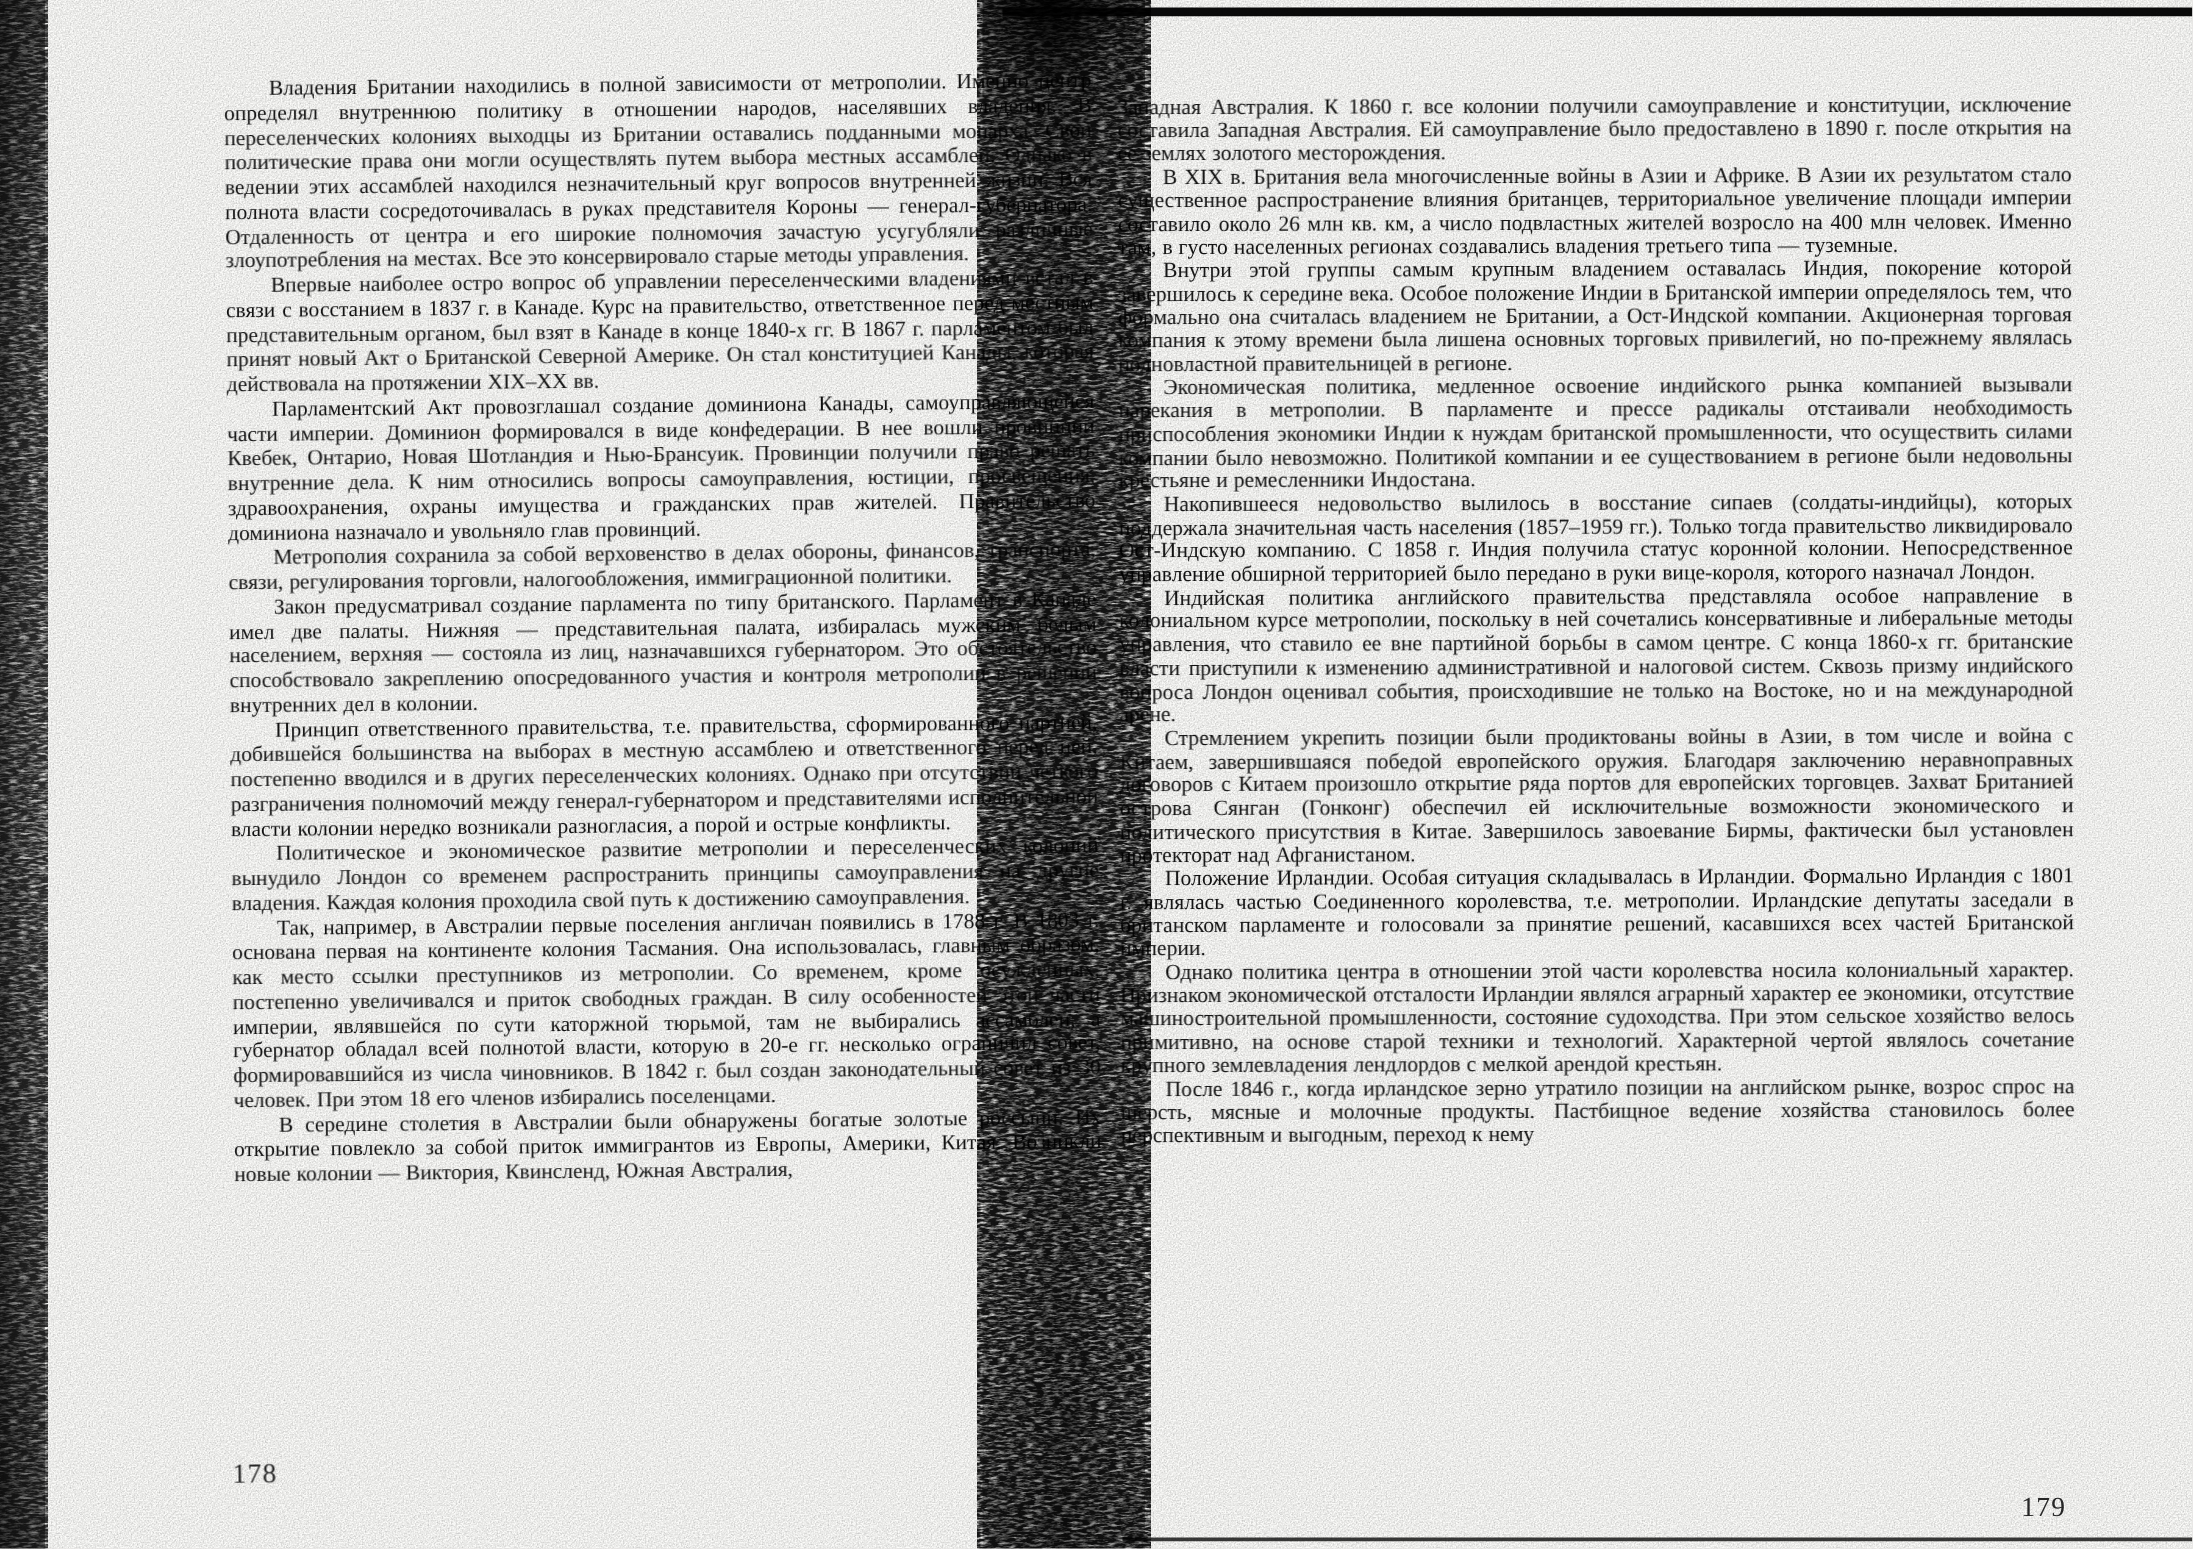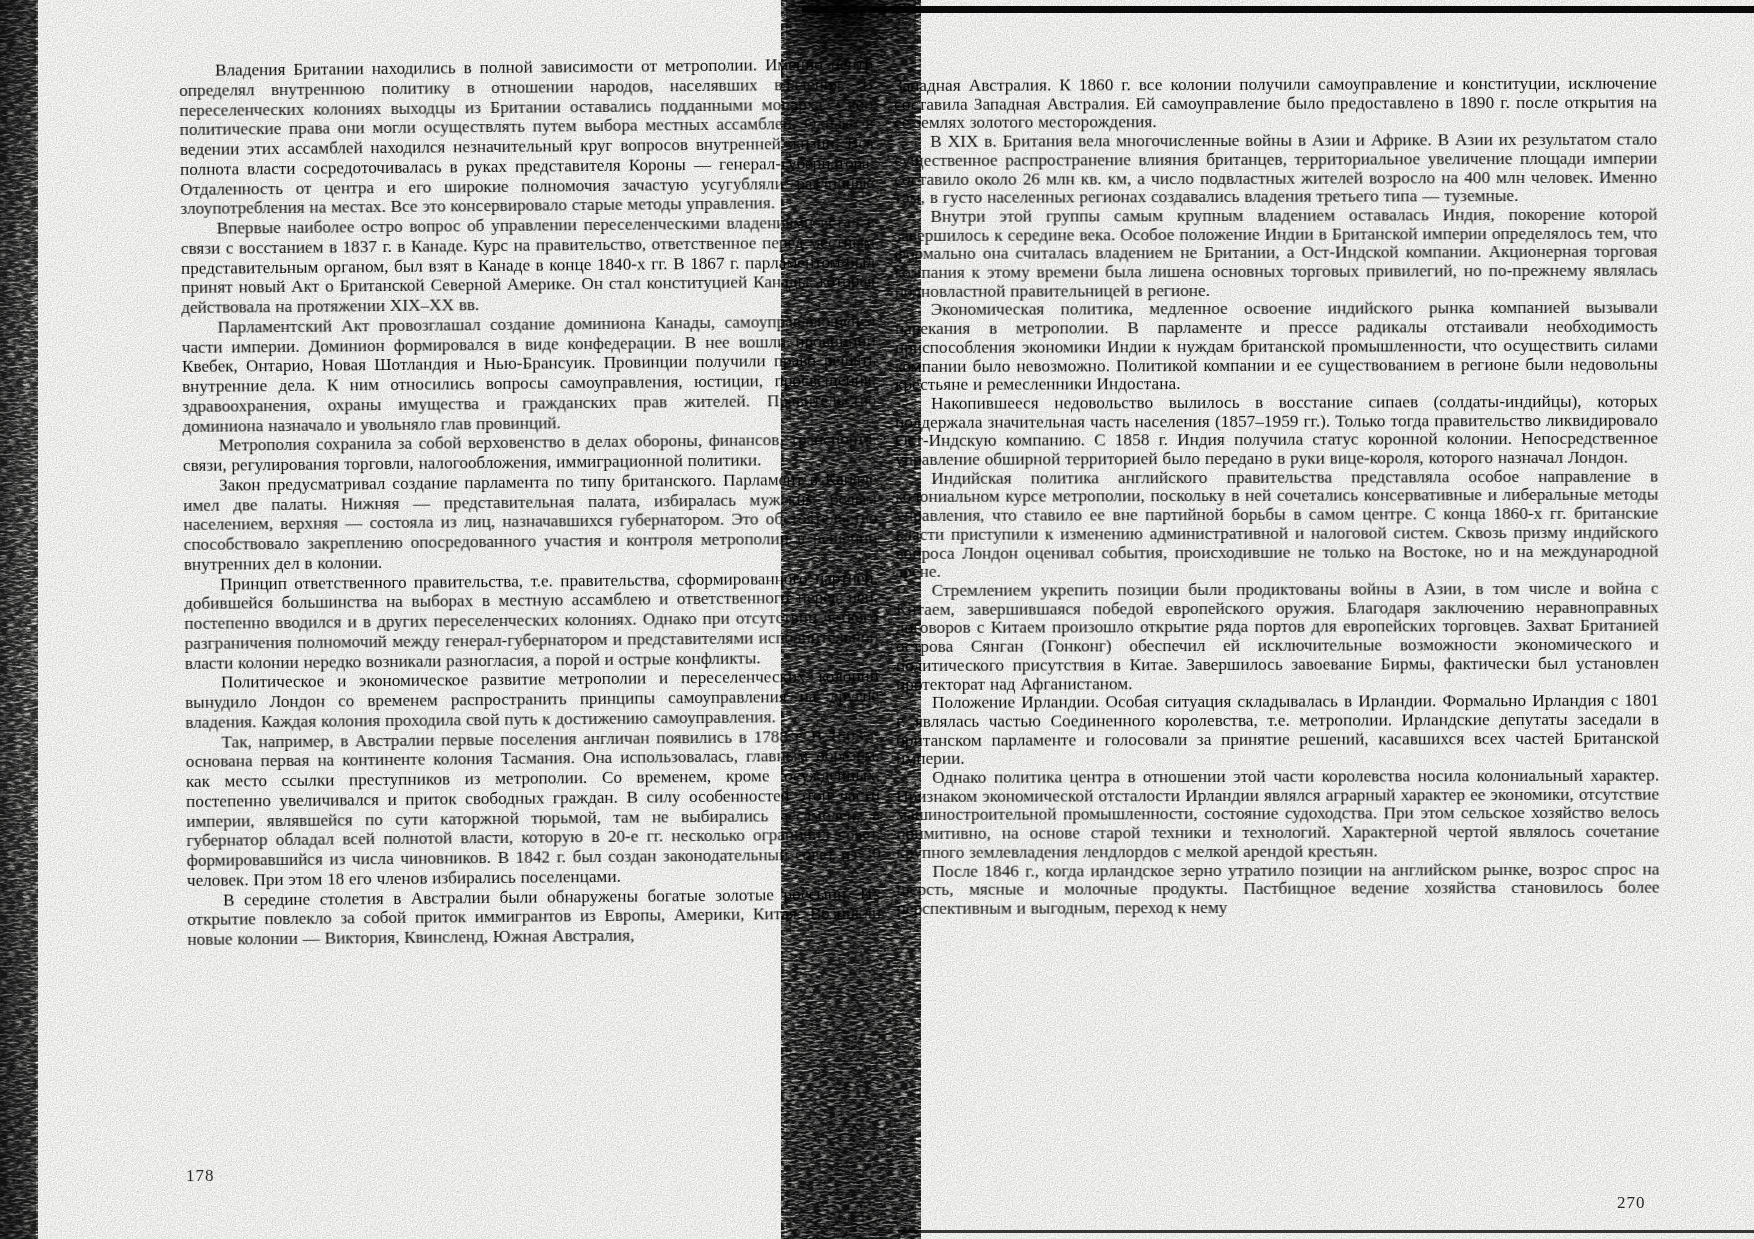--- a/index.html
+++ b/index.html
@@ -11,21 +11,21 @@
   }
   
   .page-text{position:absolute;text-align:justify;filter:blur(0.25px) contrast(1.05);}
   .left-text{left:179px;top:61px;width:694px;font-size:17.2px;line-height:19.75px;
     transform:rotate(-0.55deg);transform-origin:left top;}
   .right-text{left:894px;top:77px;width:763px;font-size:17.3px;line-height:18.7px;
     transform:rotate(-0.18deg);transform-origin:left top;}
   .page-text p{margin:0;text-indent:36px;word-spacing:0.5px;}
   .page-text p.cont{text-indent:0;}
   .lead{font-weight:normal;}
-  .pageno{position:absolute;font-size:17px;letter-spacing:1px;color:#2a2a2a;filter:blur(0.25px);}
+  .pageno{position:absolute;font-size:22px;letter-spacing:1px;color:#2a2a2a;filter:blur(0.25px);}
   .pn-left{left:186px;top:1166px;transform:rotate(-0.6deg);}
   .pn-right{left:1617px;top:1193px;}
   
   .left-shade{position:absolute;left:0;top:0;width:36px;height:1239px;
     background:
       linear-gradient(to bottom, rgba(0,0,0,0.45) 0%, rgba(0,0,0,0.12) 22%, rgba(0,0,0,0.05) 55%, rgba(0,0,0,0.30) 88%, rgba(0,0,0,0.45) 100%),
       linear-gradient(to right, rgba(45,45,45,0.55) 0%, rgba(90,90,90,0.28) 50%, rgba(150,150,150,0) 100%);}
   .gutter-shade{position:absolute;left:786px;top:0;width:130px;height:1239px;
     background:
       linear-gradient(to bottom, rgba(0,0,0,0.55) 0%, rgba(0,0,0,0.18) 12%, rgba(0,0,0,0.08) 45%, rgba(0,0,0,0.14) 80%, rgba(0,0,0,0.30) 100%),
@@ -65,21 +65,21 @@
     <p>В XIX в. Британия вела многочисленные войны в Азии и Африке. В Азии их результатом стало существенное распространение влияния британцев, территориальное увеличение площади империи составило около 26 млн кв. км, а число подвластных жителей возросло на 400 млн человек. Именно там, в густо населенных регионах создавались владения третьего типа — туземные.</p>
     <p>Внутри этой группы самым крупным владением оставалась Индия, покорение которой завершилось к середине века. Особое положение Индии в Британской империи определялось тем, что формально она считалась владением не Британии, а Ост-Индской компании. Акционерная торговая компания к этому времени была лишена основных торговых привилегий, но по-прежнему являлась полновластной правительницей в регионе.</p>
     <p>Экономическая политика, медленное освоение индийского рынка компанией вызывали нарекания в метрополии. В парламенте и прессе радикалы отстаивали необходимость приспособления экономики Индии к нуждам британской промышленности, что осуществить силами компании было невозможно. Политикой компании и ее существованием в регионе были недовольны крестьяне и ремесленники Индостана.</p>
     <p>Накопившееся недовольство вылилось в восстание сипаев (солдаты-индийцы), которых поддержала значительная часть населения (1857–1959 гг.). Только тогда правительство ликвидировало Ост-Индскую компанию. С 1858 г. Индия получила статус коронной колонии. Непосредственное управление обширной территорией было передано в руки вице-короля, которого назначал Лондон.</p>
     <p>Индийская политика английского правительства представляла особое направление в колониальном курсе метрополии, поскольку в ней сочетались консервативные и либеральные методы управления, что ставило ее вне партийной борьбы в самом центре. С конца 1860-х гг. британские власти приступили к изменению административной и налоговой систем. Сквозь призму индийского вопроса Лондон оценивал события, происходившие не только на Востоке, но и на международной арене.</p>
     <p>Стремлением укрепить позиции были продиктованы войны в Азии, в том числе и война с Китаем, завершившаяся победой европейского оружия. Благодаря заключению неравноправных договоров с Китаем произошло открытие ряда портов для европейских торговцев. Захват Британией острова Сянган (Гонконг) обеспечил ей исключительные возможности экономического и политического присутствия в Китае. Завершилось завоевание Бирмы, фактически был установлен протекторат над Афганистаном.</p>
     <p><b class="lead">Положение Ирландии.</b> <span>Особая ситуация складывалась в Ирландии. Формально Ирландия с 1801 г. являлась частью Соединенного королевства, т.е. метрополии. Ирландские депутаты заседали в британском парламенте и голосовали за принятие решений, касавшихся всех частей Британской империи.</span></p>
     <p>Однако политика центра в отношении этой части королевства носила колониальный характер. Признаком экономической отсталости Ирландии являлся аграрный характер ее экономики, отсутствие машиностроительной промышленности, состояние судоходства. При этом сельское хозяйство велось примитивно, на основе старой техники и технологий. Характерной чертой являлось сочетание крупного землевладения лендлордов с мелкой арендой крестьян.</p>
     <p>После 1846 г., когда ирландское зерно утратило позиции на английском рынке, возрос спрос на шерсть, мясные и молочные продукты. Пастбищное ведение хозяйства становилось более перспективным и выгодным, переход к нему</p>
   </div>
-  <div class="pageno pn-right">270</div>
+  <div class="pageno pn-right">179</div>
 
   <svg class="noise-layer" width="1754" height="1239" aria-hidden="true">
     <defs>
       <filter id="fineGrain" x="0%" y="0%" width="100%" height="100%">
         <feTurbulence type="fractalNoise" baseFrequency="0.8" numOctaves="2" stitchTiles="stitch"></feTurbulence>
         <feColorMatrix type="matrix" values="0 0 0 0 0  0 0 0 0 0  0 0 0 0 0  0.9 0.9 0.9 0 -1.05"></feColorMatrix>
       </filter>
       <filter id="bandGrain" x="-5%" y="-2%" width="110%" height="104%">
         <feTurbulence type="fractalNoise" baseFrequency="0.14 0.5" numOctaves="3" stitchTiles="stitch"></feTurbulence>
         <feColorMatrix type="matrix" values="0 0 0 0 0  0 0 0 0 0  0 0 0 0 0  1.5 1.5 1.5 0 -1.45"></feColorMatrix>

